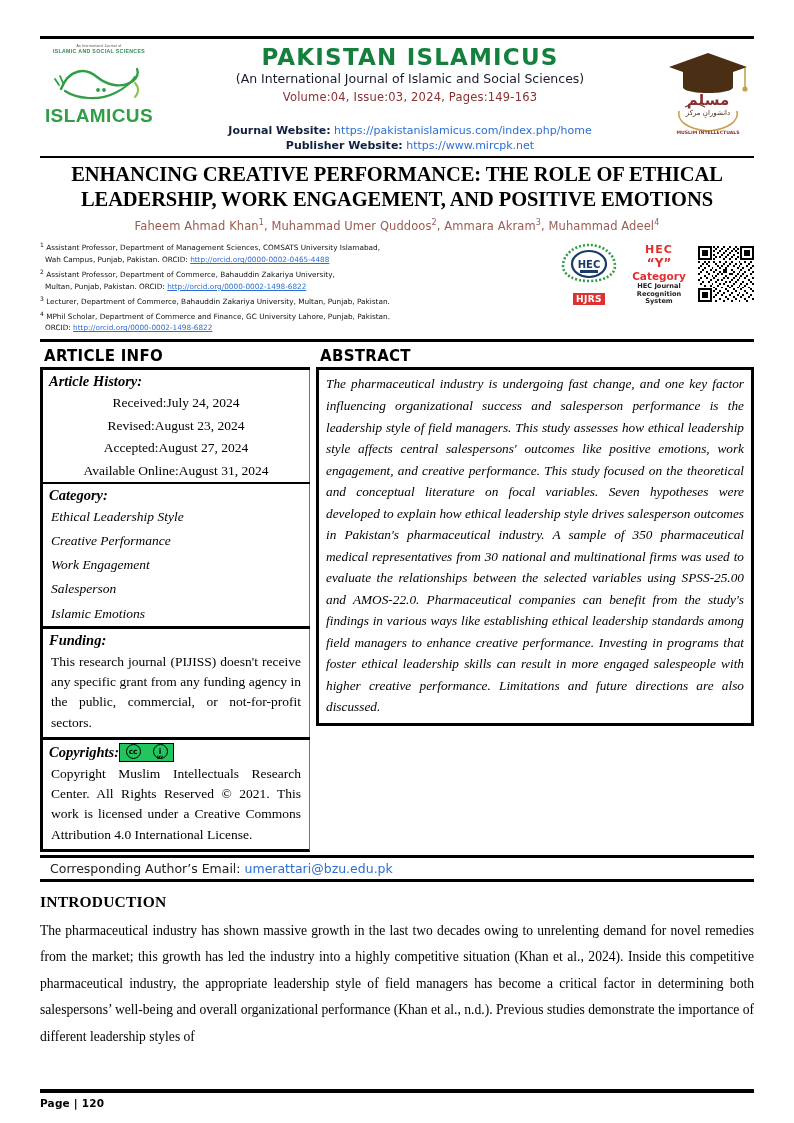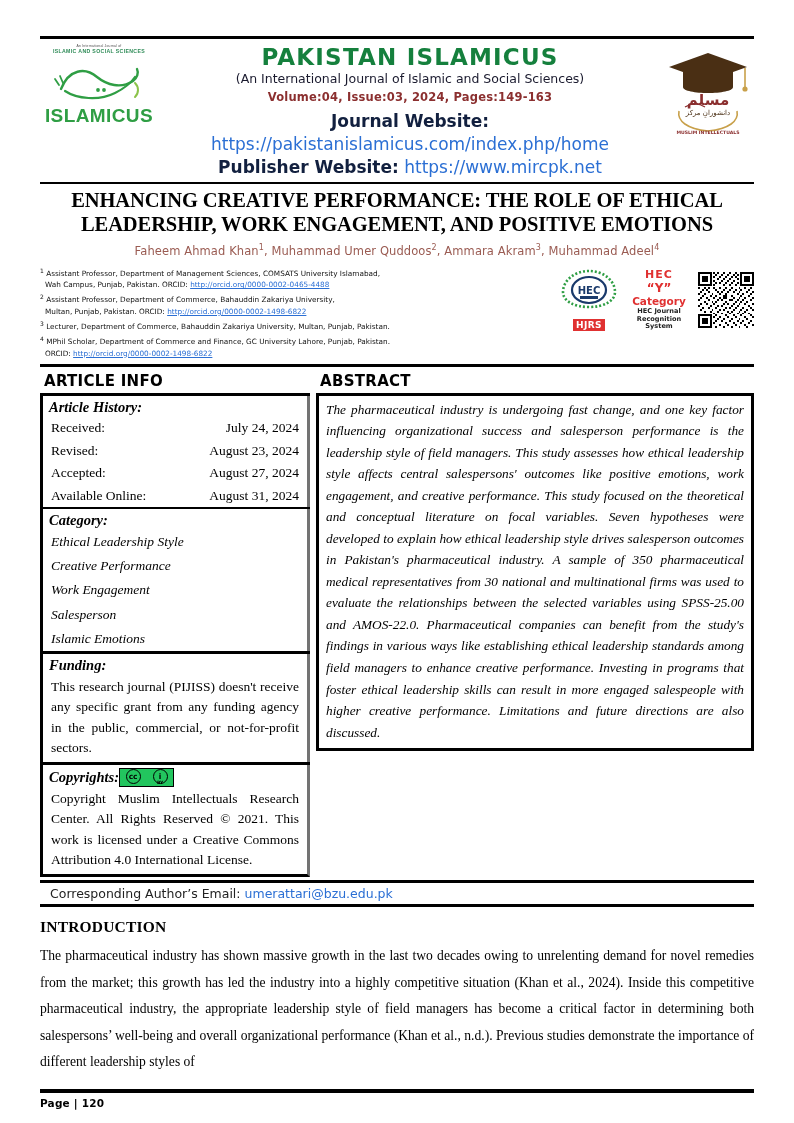--- a/index.html
+++ b/index.html
@@ -95,28 +95,28 @@
   .journal-subtitle {
     font-family: "DejaVu Sans", sans-serif;
     font-size: 12.5px;
     color: #1a1a2e;
     line-height: 1.25;
     margin-bottom: 3px;
   }
   .volume-line {
     font-family: "DejaVu Sans", sans-serif;
     font-size: 11.5px;
-    font-weight: bold;
+    font-weight: normal;
     color: #8b2f2f;
     letter-spacing: .2px;
-    margin-bottom: 6px;
+    margin-bottom: 20px;
   }
   .web-line {
     font-family: "DejaVu Sans", sans-serif;
-    font-size: 17px;
+    font-size: 11px;
     line-height: 1.35;
     color: #111;
   }
   .web-line b { color: #12203f; }
   .web-line .url { color: #2b6fd4; }
 
   .logo-right {
     width: 92px;
     flex: 0 0 92px;
     display: flex;
@@ -217,33 +217,33 @@
     font-family: "DejaVu Sans", sans-serif;
     font-size: 15px;
     font-weight: bold;
     letter-spacing: .3px;
     border-bottom: 3px solid #000;
     padding: 0 0 1px 4px;
     line-height: 1.35;
   }
   .boxed {
     border-left: 3px solid #000;
-    border-right: 3px solid #737373;
+    border-right: 1px solid #737373;
     box-sizing: border-box;
   }
   .sub-head {
     font-family: "Liberation Serif", serif;
     font-weight: bold;
     font-style: italic;
     font-size: 14.5px;
     padding: 3px 6px 1px 6px;
   }
   .hist-row {
     display: flex;
-    justify-content: space-between;
+    justify-content: center;
     font-size: 13.5px;
     padding: 1.5px 8px 1.5px 8px;
     line-height: 1.45;
   }
   .rule-thin { border-bottom: 2px solid #000; }
   .rule-thick { border-bottom: 3px solid #000; }
 
   .kw {
     font-family: "Liberation Serif", serif;
     font-style: italic;

